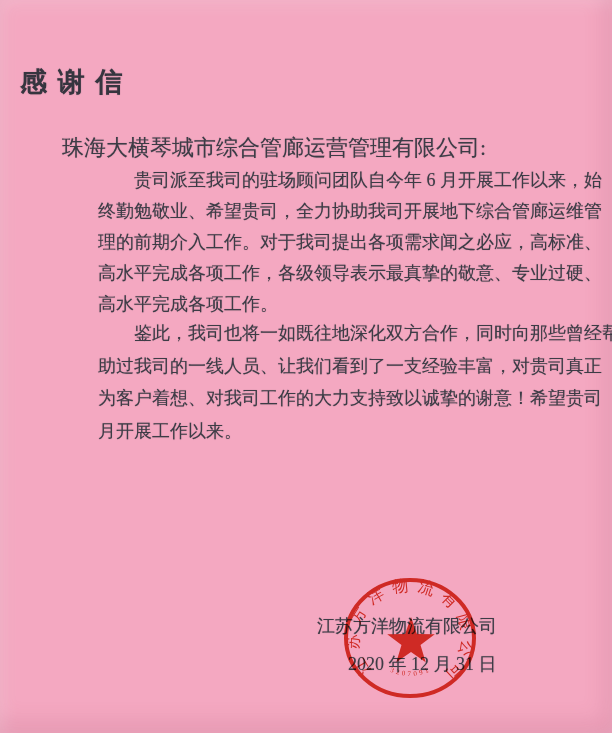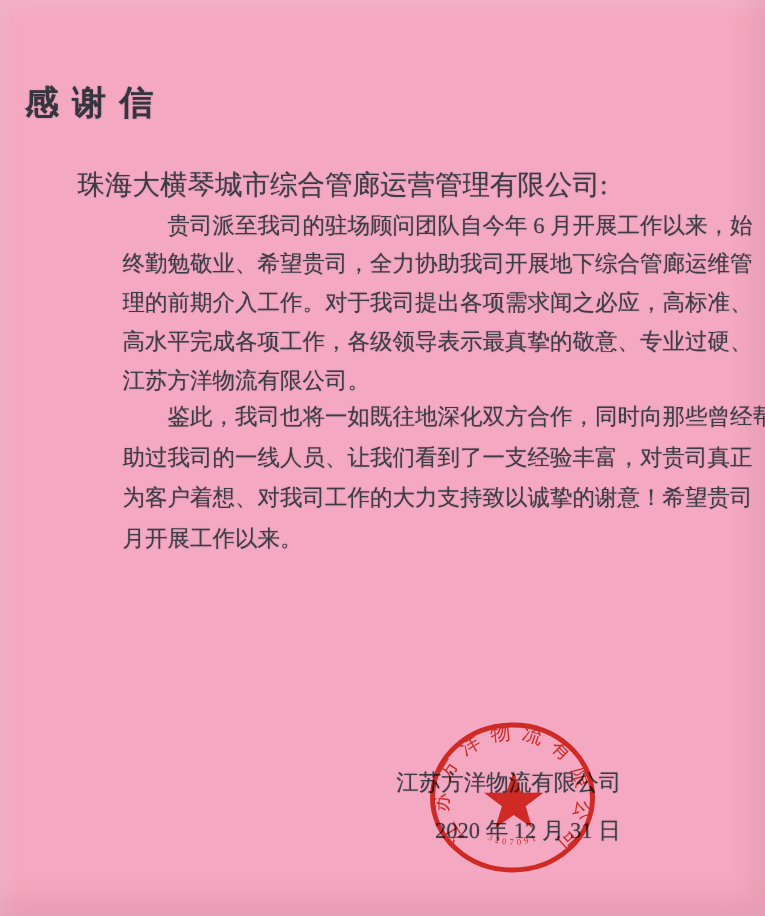--- a/index.html
+++ b/index.html
@@ -82,21 +82,21 @@
 
   <div class="letter-title">感 谢 信</div>
 
   <div class="salutation">珠海大横琴城市综合管廊运营管理有限公司:</div>
 
   <div class="para para-1">
     <div class="line">贵司派至我司的驻场顾问团队自今年 6 月开展工作以来，始</div>
     <div class="line">终勤勉敬业、希望贵司，全力协助我司开展地下综合管廊运维管</div>
     <div class="line">理的前期介入工作。对于我司提出各项需求闻之必应，高标准、</div>
     <div class="line">高水平完成各项工作，各级领导表示最真挚的敬意、专业过硬、</div>
-    <div class="line">江苏方洋物流有限公司。</div>
+    <div class="line">高水平完成各项工作。</div>
   </div>
 
   <div class="para para-2">
     <div class="line">鉴此，我司也将一如既往地深化双方合作，同时向那些曾经帮</div>
     <div class="line">助过我司的一线人员、让我们看到了一支经验丰富，对贵司真正</div>
     <div class="line">为客户着想、对我司工作的大力支持致以诚挚的谢意！希望贵司</div>
     <div class="line">月开展工作以来。</div>
   </div>
 
   <div class="signer-company">江苏方洋物流有限公司</div>

